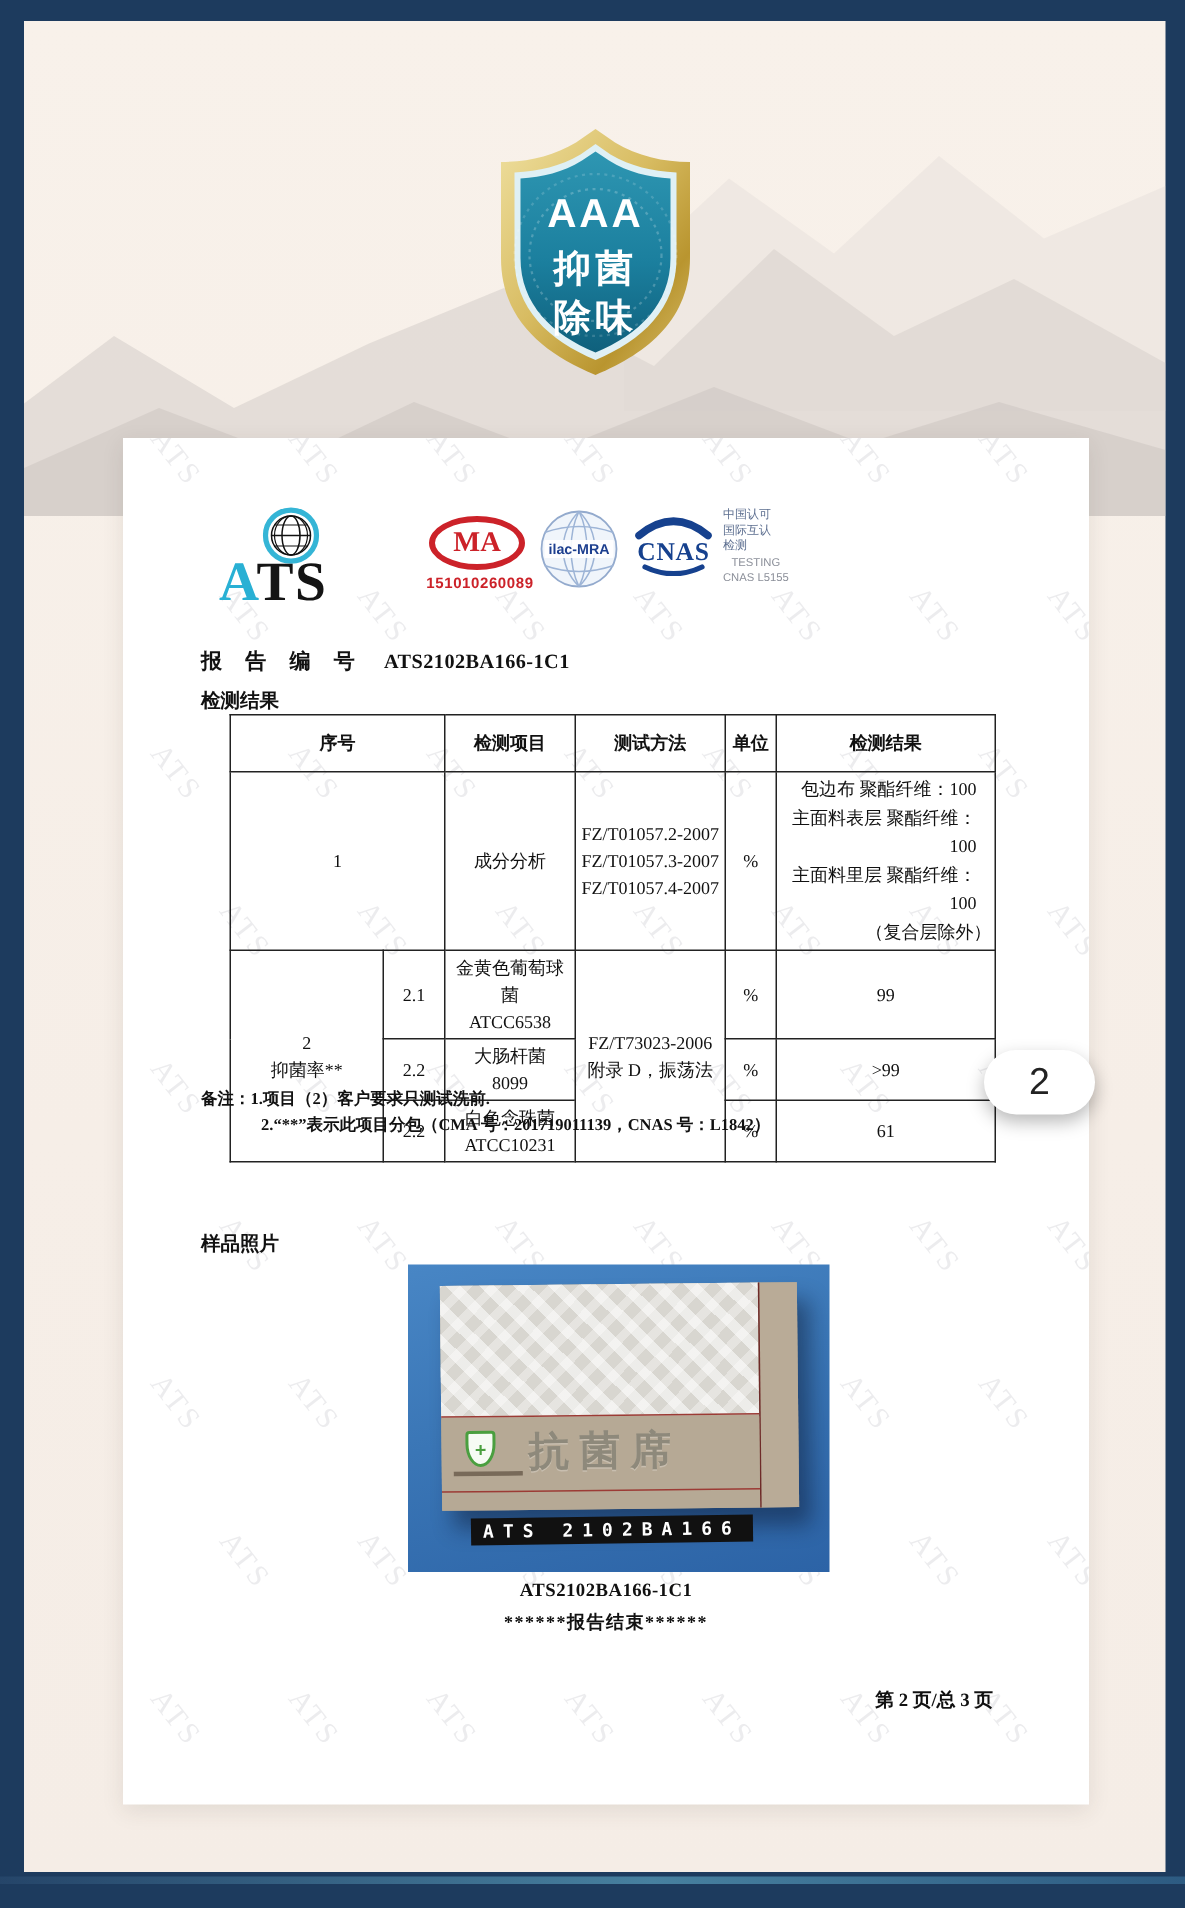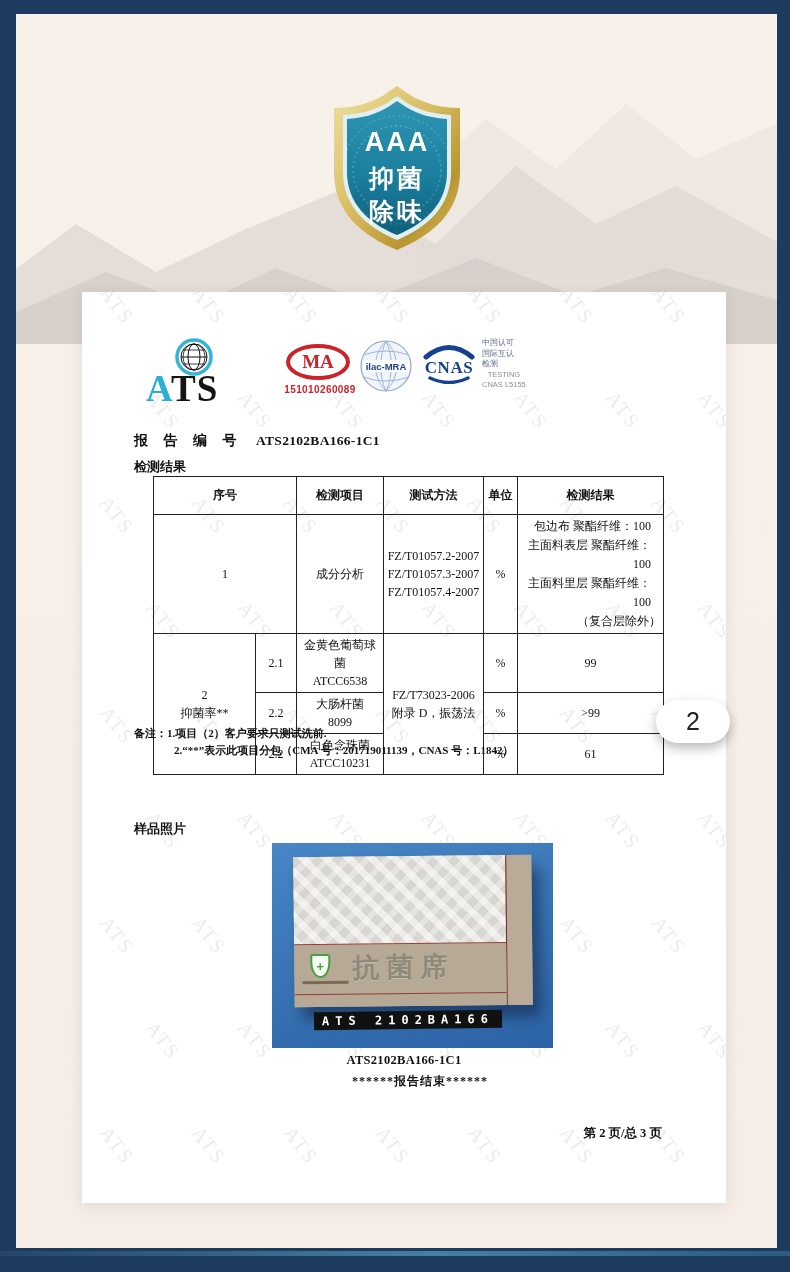--- a/index.html
+++ b/index.html
@@ -87,21 +87,21 @@
                  border:2px solid #4a9f3f; border-radius:3px 3px 55% 55% / 3px 3px 70% 70%;
                  display:flex; align-items:center; justify-content:center; color:#4a9f3f;
                  font-weight:bold; font-size:13px; font-family:"Liberation Sans",sans-serif; }
   .mini-brand { position:absolute; left:8px; top:35px; width:46px; height:3px; background:rgba(70,55,40,.55); }
   .photo-label { position:absolute; left:42px; top:168px; background:#111; color:#fff; padding:2px 8px;
                  font-family:"DejaVu Sans Mono",monospace; font-weight:bold; font-size:12px;
                  letter-spacing:6px; transform:rotate(-.8deg); }
 
   .caption { position:absolute; left:0; top:761px; width:100%; text-align:center; font-size:12.5px;
              font-weight:bold; color:#111; letter-spacing:.3px; }
-  .end-line { position:absolute; left:16px; top:781px; width:100%; text-align:center; font-size:12px;
+  .end-line { position:absolute; left:0; top:781px; width:100%; text-align:center; font-size:12px;
               font-weight:bold; color:#111; letter-spacing:1px; }
   .page-footer { position:absolute; right:64px; top:833px; font-size:12.5px; font-weight:bold; color:#111; }
 </style>
 </head>
 <body>
 
 <div class="stage">
 
   <div class="canvas">
     <svg class="mountains" viewBox="0 0 761 300" preserveAspectRatio="none">

